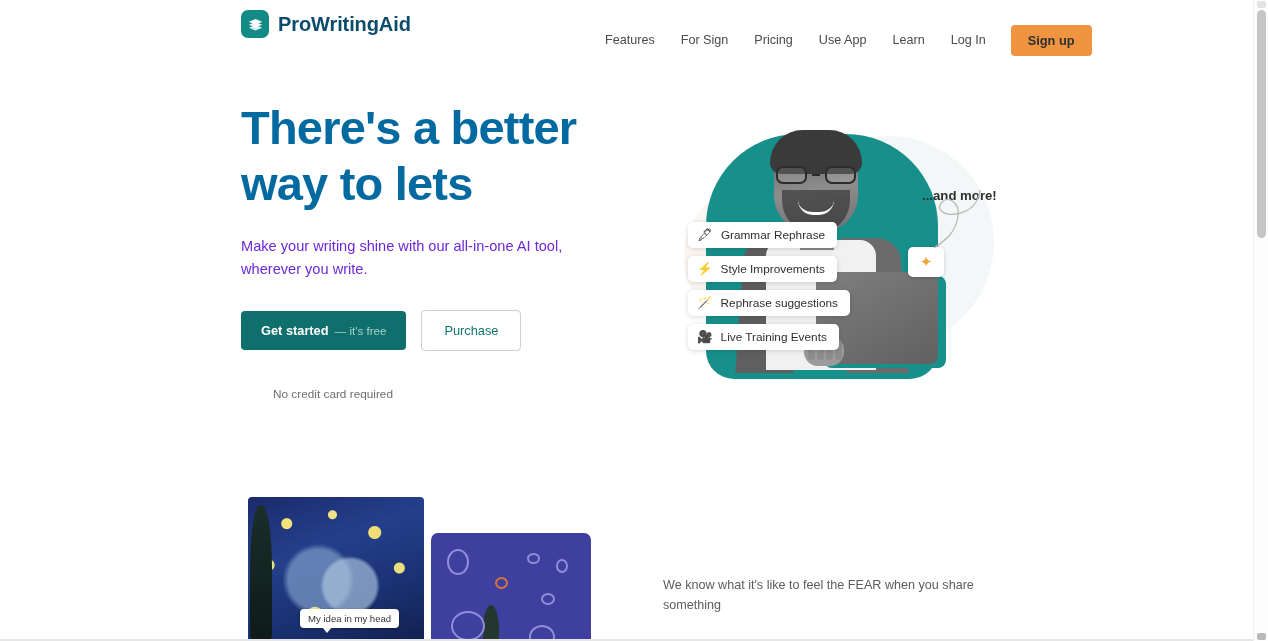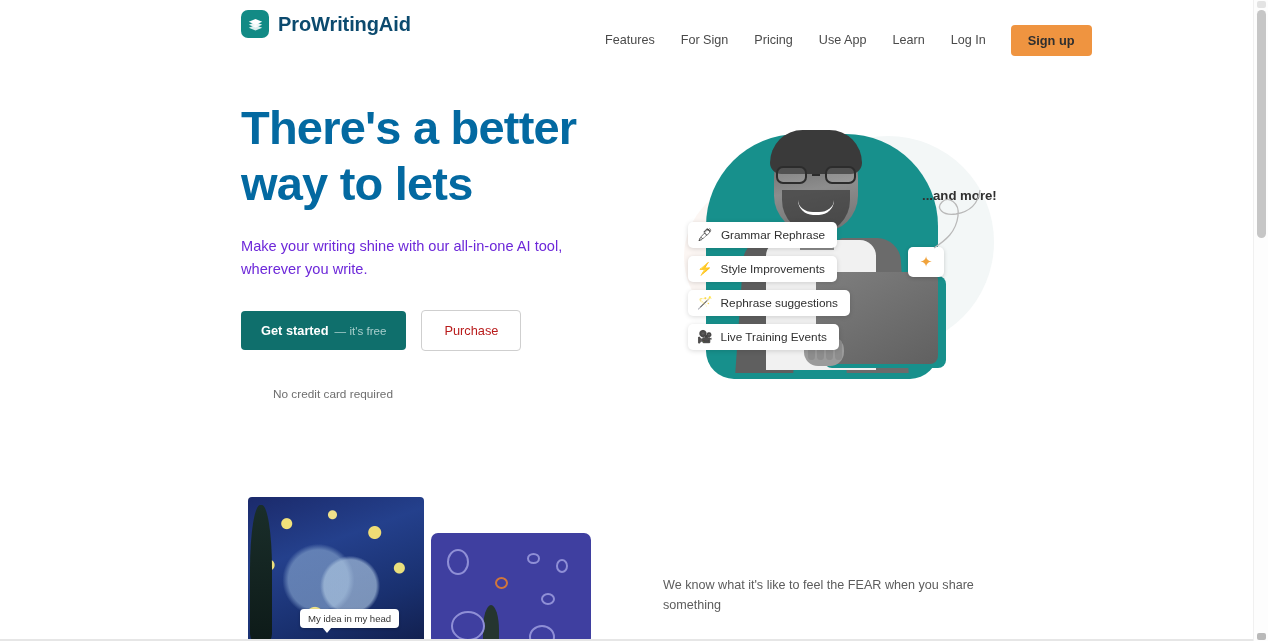--- a/index.html
+++ b/index.html
@@ -99,21 +99,21 @@
     background: #0f6f6c; color: #ffffff;
     border: none; border-radius: 4px;
     padding: 12px 20px; cursor: pointer;
     font-size: 12.8px; font-family: "Liberation Sans", sans-serif;
     display: inline-flex; align-items: baseline; gap: 6px;
     white-space: nowrap;
   }
   .btn-primary .strong { font-weight: bold; }
   .btn-primary .muted { color: #a9cfcd; font-size: 11.6px; }
   .btn-secondary {
-    background: #ffffff; color: #b91c1c;
+    background: #ffffff; color: #0f766e;
     border: 1px solid #cfcfcf; border-radius: 4px;
     padding: 12px 22px; cursor: pointer;
     font-size: 12.8px; font-family: "Liberation Sans", sans-serif;
   }
   .hero-note {
     margin-top: 36px; font-size: 11.8px; color: #6e6e6e; margin-left: 32px;
   }
 
   
   .hero-art {

